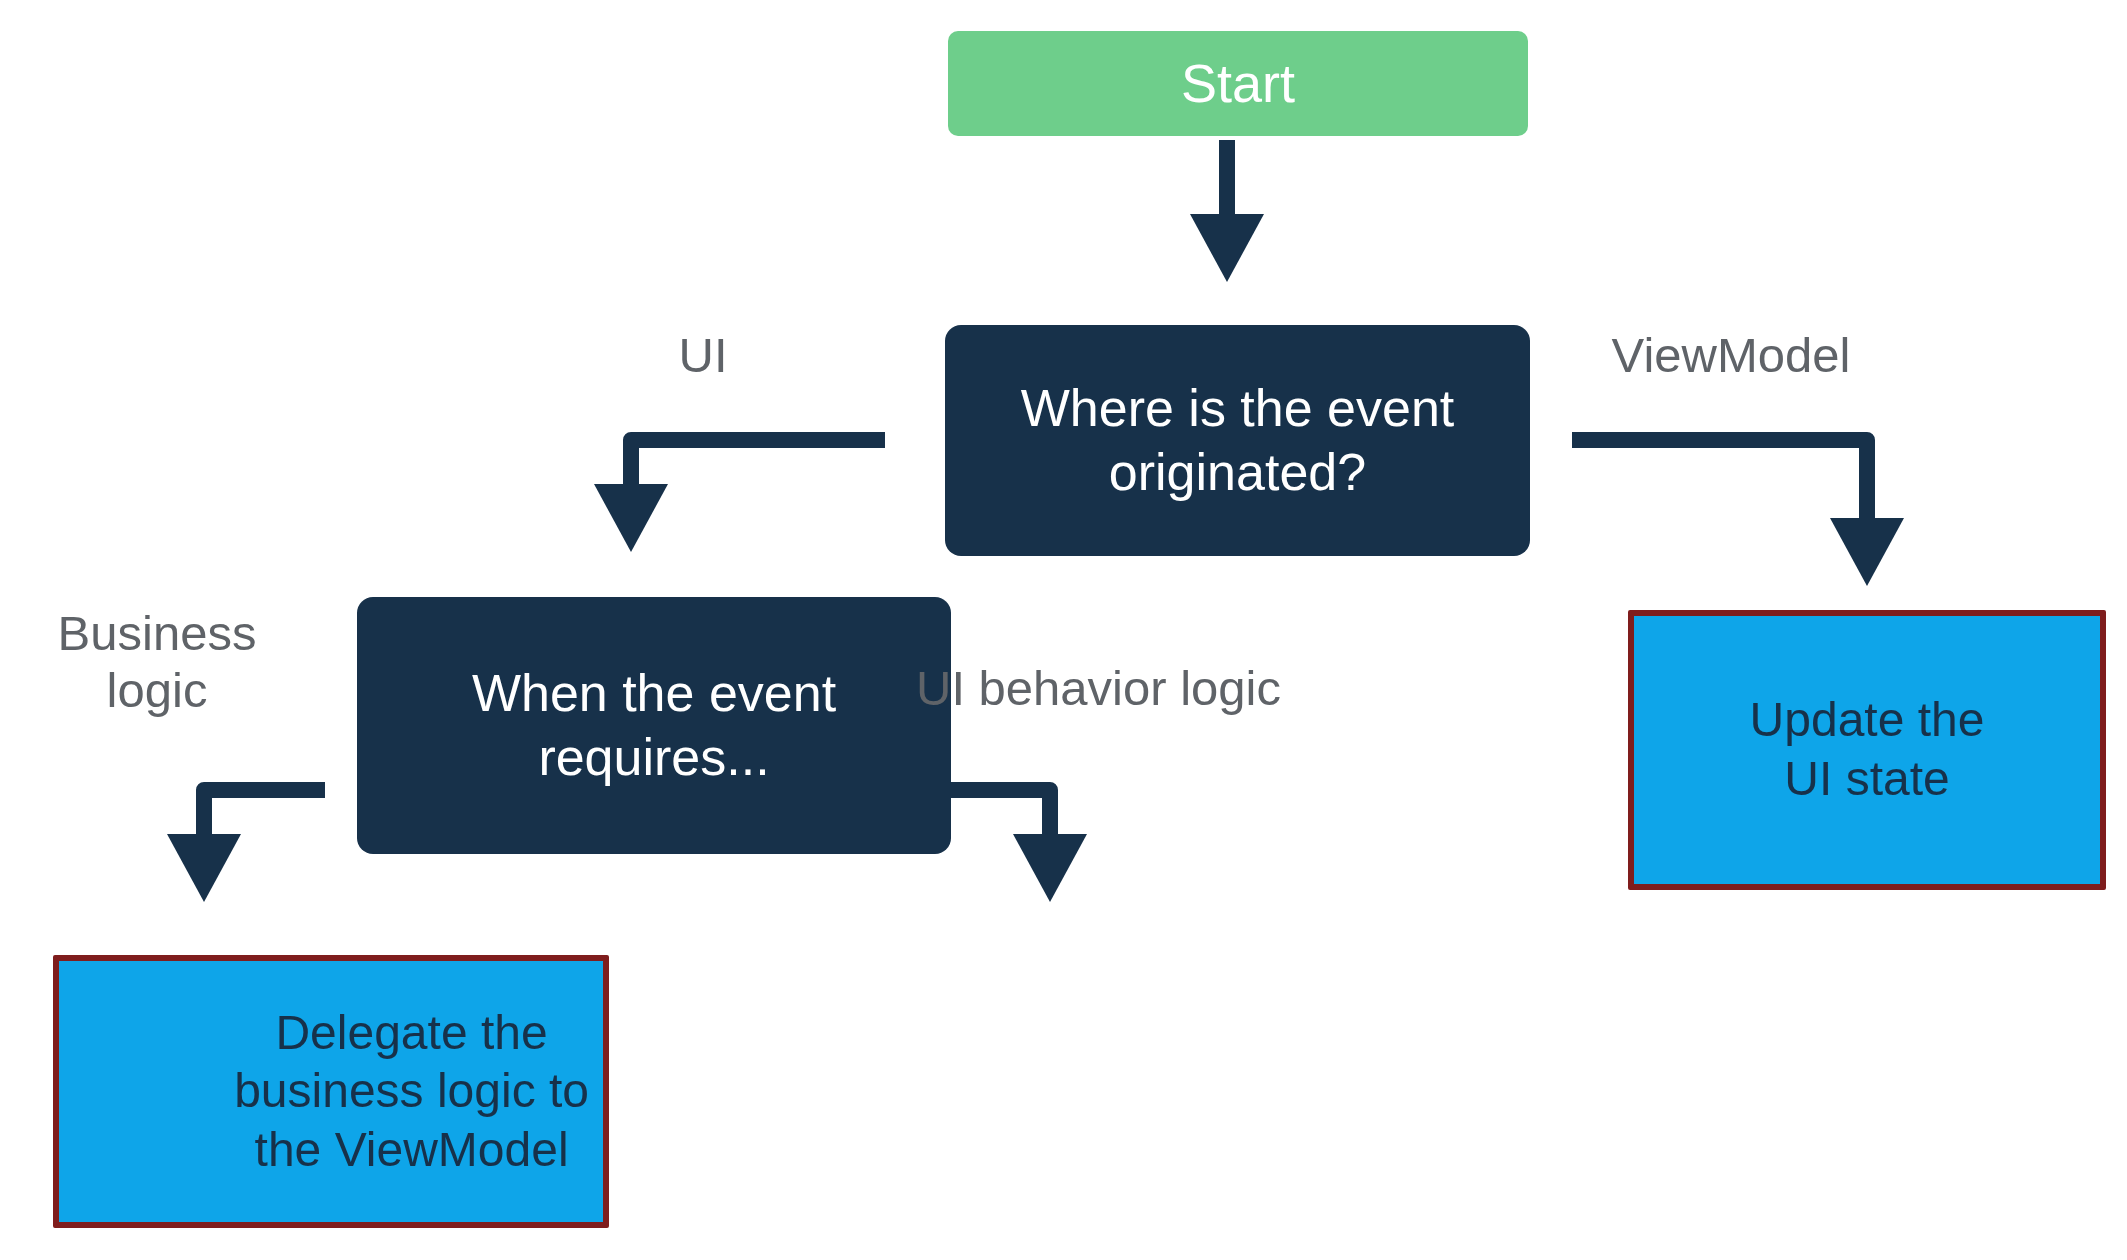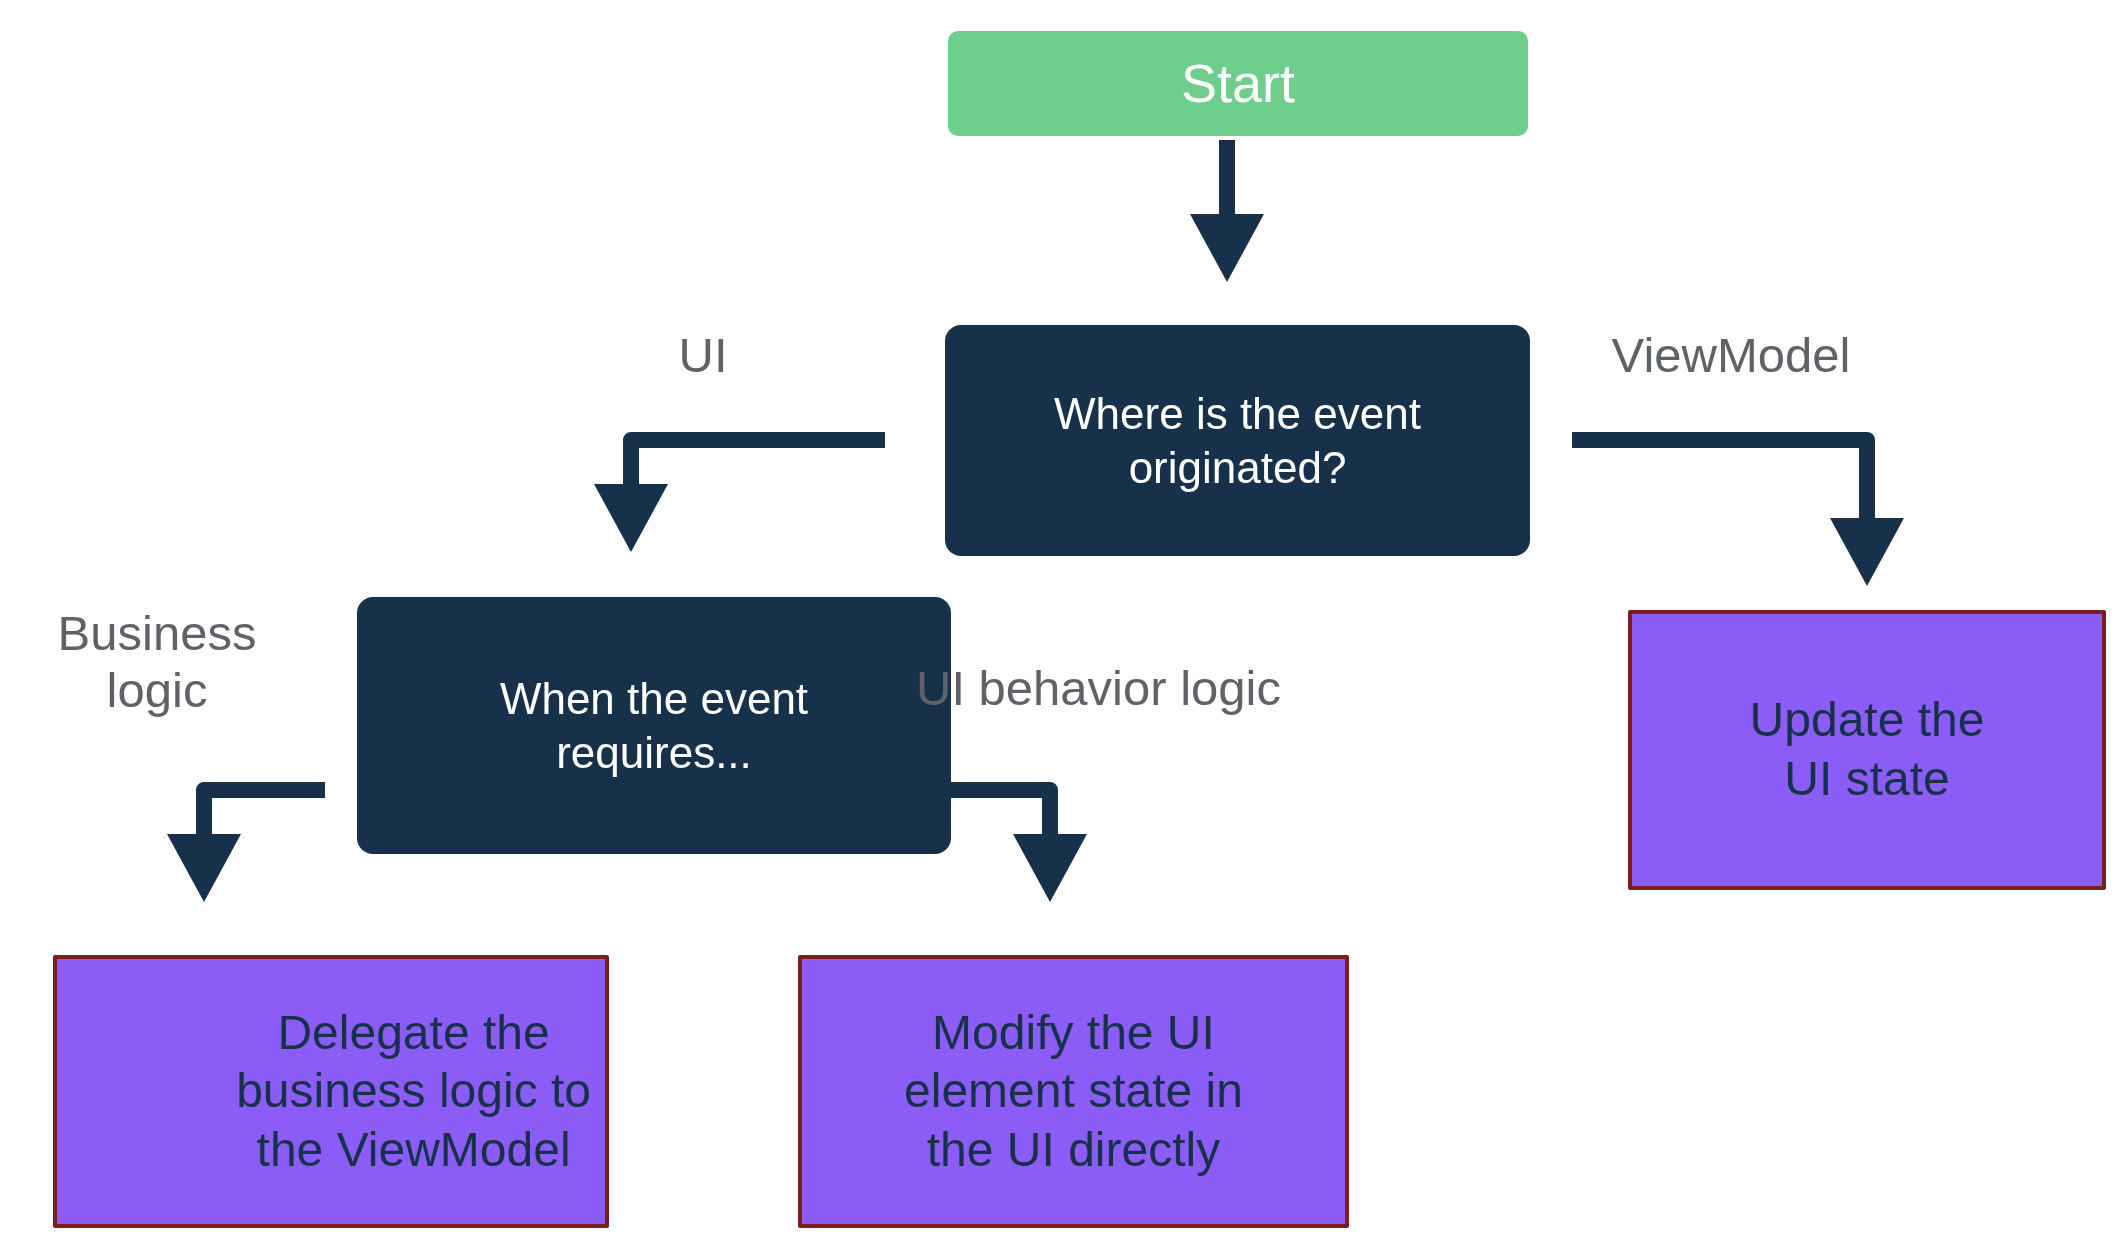--- a/index.html
+++ b/index.html
@@ -45,27 +45,27 @@
     background: #6ECE8B;
     color: #ffffff;
     border-radius: 10px;
     font-size: 54px;
   }
   
   .node-decision {
     background: #17314A;
     color: #ffffff;
     border-radius: 16px;
-    font-size: 44px;
+    font-size: 52px;
   }
   
   .node-outcome {
-    background: #8b5cf6;
+    background: #0ea5e9;
     color: #17314A;
-    border: 4px solid #7f1d1d;
+    border: 6px solid #7f1d1d;
     border-radius: 2px;
     font-size: 48px;
   }
   
   .edge-label {
     position: absolute;
     color: #5F6368;
     font-size: 49px;
     line-height: 1.16;
     text-align: center;
@@ -123,25 +123,20 @@
     <span class="node-text">Update the
 UI state</span>
   </div>
 
   <div class="node node-outcome" style="left:53px; top:955px; width:556px; height:273px;justify-content:flex-end;">
     <span class="node-text">Delegate the
 business logic to
 the ViewModel</span>
   </div>
 
-  <div class="node node-outcome" style="left:798px; top:955px; width:551px; height:273px;">
-    <span class="node-text">Modify the UI
-element state in
-the UI directly</span>
-  </div>
 
   <div class="edge-label" style="left:628px; top:327px; width:150px;">UI</div>
 
   <div class="edge-label" style="left:1566px; top:327px; width:330px;">ViewModel</div>
 
   <div class="edge-label" style="left:32px; top:605px; width:250px;">Business
 logic</div>
 
   <div class="edge-label" style="left:916px; top:660px; width:450px; text-align:left;">UI behavior logic</div>
 

